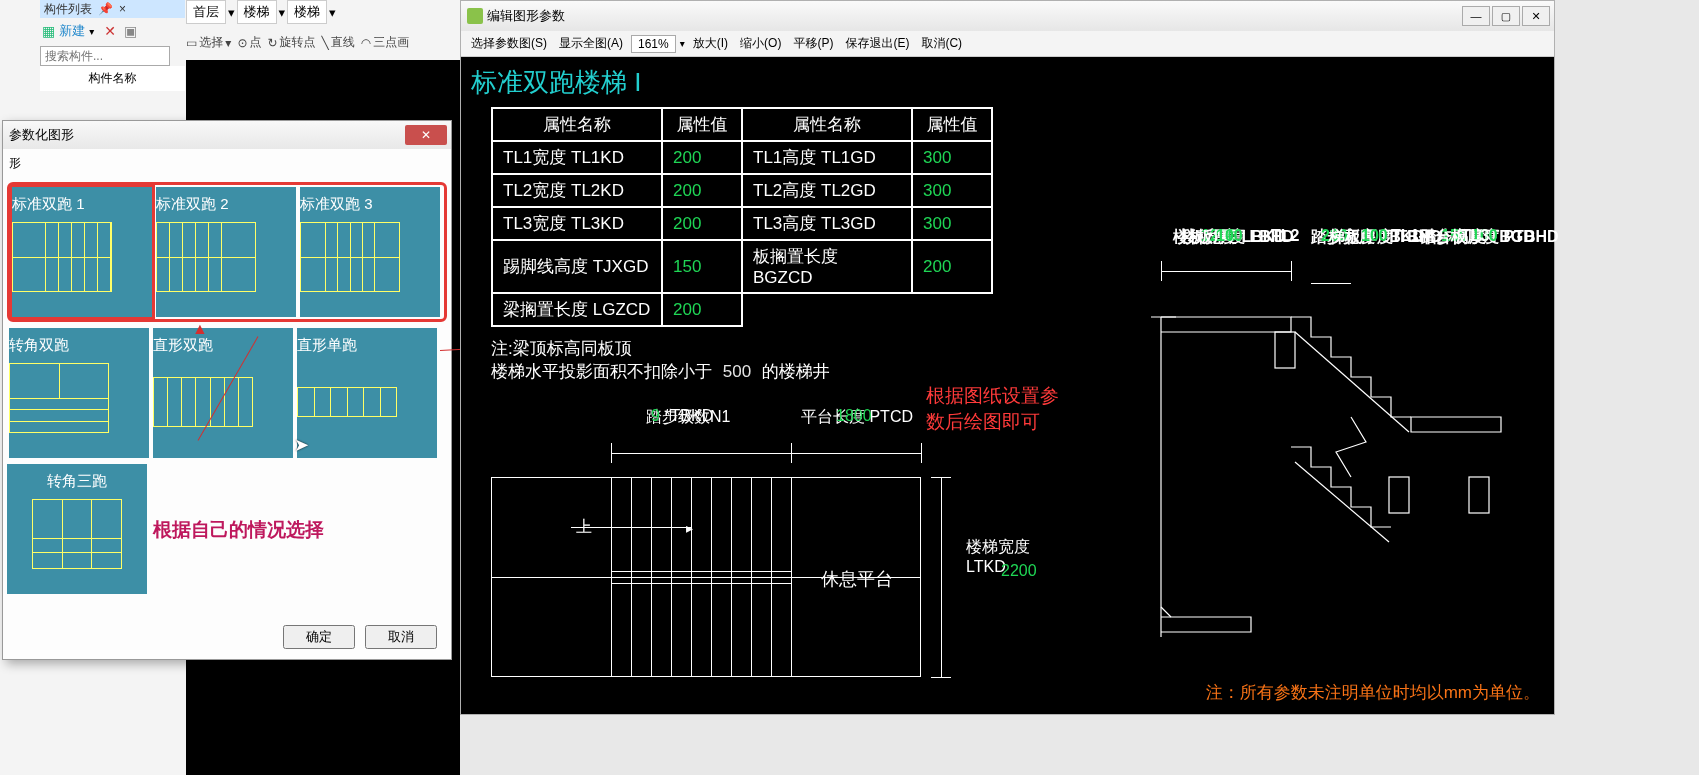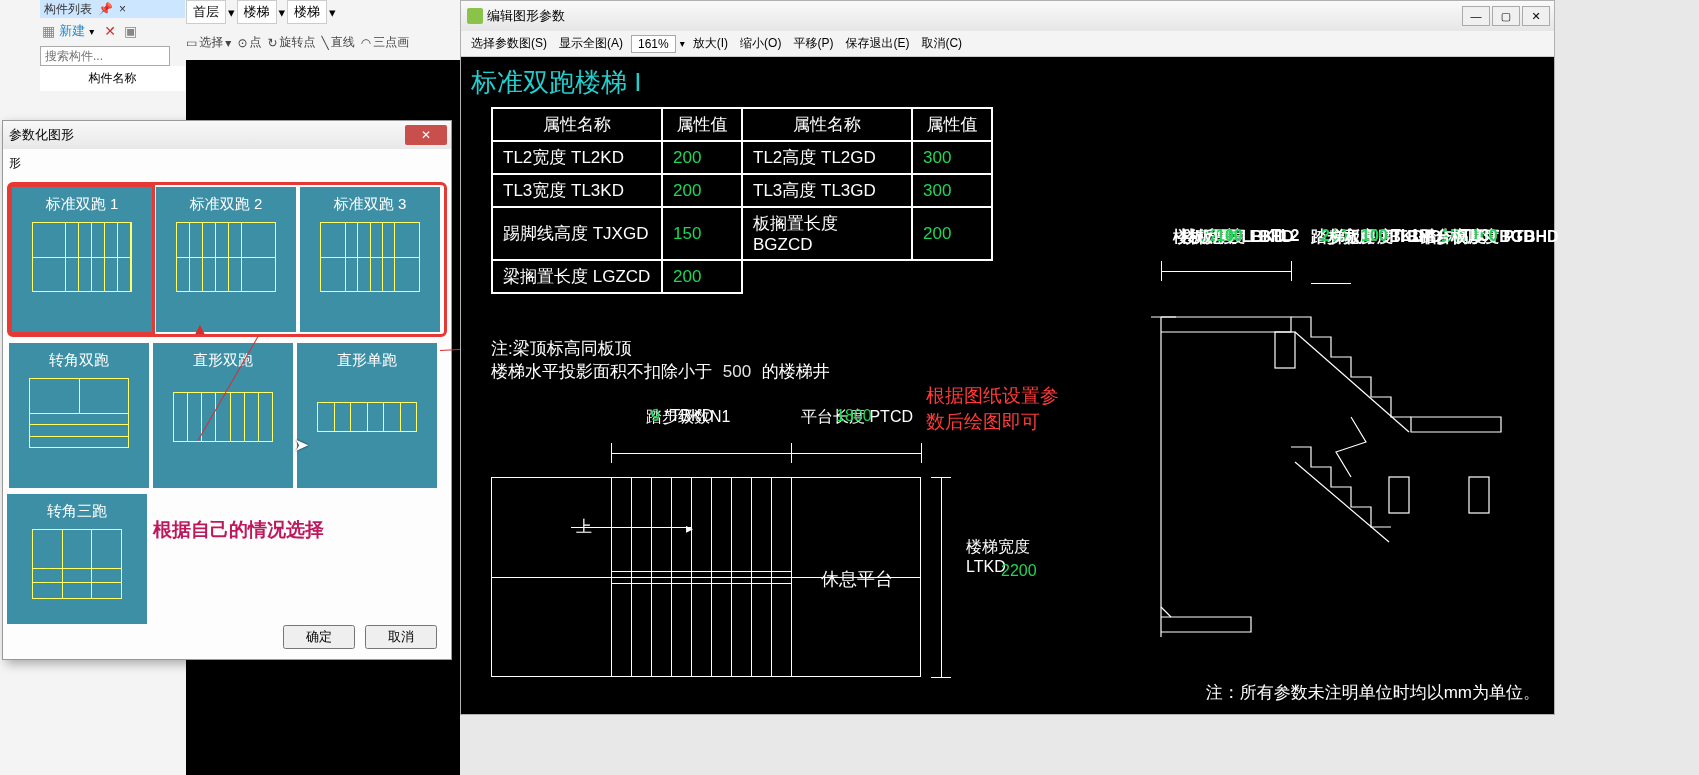--- a/index.html
+++ b/index.html
@@ -54,22 +54,22 @@
   .dlg-body { padding: 4px; }
   .stair-grid {
     display: grid; grid-template-columns: repeat(3, 140px); gap: 4px;
     padding: 2px; border: 3px solid #e53935; border-radius: 6px;
   }
   .stair-grid-2 {
     display: grid; grid-template-columns: repeat(3, 140px); gap: 4px;
     padding: 2px; margin-top: 4px;
   }
   .stair-tile {
-    height: 145px; background: #3d8fa6; color: #fff;
-    display: flex; flex-direction: column; align-items: center; justify-content: flex-start;
+    height: 130px; background: #3d8fa6; color: #fff;
+    display: flex; flex-direction: column; justify-content: flex-start;
     padding-top: 8px; position: relative;
   }
   .stair-tile.selected { outline: 3px solid #e53935; }
   .tile-label { font-size: 15px; margin-bottom: 8px; }
   .mini-plan {
     width: 100px; height: 70px; border: 1px solid #ffff66;
     display: flex; flex-direction: column;
   }
   .mini-plan .row { flex: 1; border-bottom: 1px solid #ffff66; display: flex; }
   .mini-plan .row:last-child { border-bottom: none; }
@@ -138,21 +138,21 @@
   .plan-box { position: absolute; border: 1px solid #fff; }
   .plan-line { position: absolute; background: #fff; }
   .plan-text { position: absolute; color: #fff; font-size: 16px; }
 
   
   .section-area { position: absolute; left: 700px; top: 170px; width: 380px; height: 460px; font-weight: bold; }
   .sec-label { position: absolute; font-size: 16px; color: #fff; white-space: nowrap; }
   .sec-label .g { color: #1fd655; }
   .sec-line { position: absolute; background: #fff; }
 
-  .footer-note { position: absolute; right: 14px; bottom: 10px; color: #ffffff; font-size: 17px; }
+  .footer-note { position: absolute; right: 14px; bottom: 10px; color: #f97316; font-size: 17px; }
 
   .cursor-arrow { position: absolute; left: 294px; top: 434px; color: #fff; font-size: 18px; pointer-events: none; text-shadow: 0 0 2px #000;}
 </style>
 </head>
 <body>
 
 <div class="main-app">
   <div class="top-toolbar">
     <span>构件列表</span>
     <span class="pin">📌</span>
@@ -364,20 +364,26 @@
     <div class="canvas-title">标准双跑楼梯 I</div>
 
     <table class="prop-table">
       <tbody>
           <tr>
         <th>属性名称</th>
         <th>属性值</th>
         <th>属性名称</th>
         <th>属性值</th>
       </tr>
+      <tr>
+            <td class="name">TL1宽度 TL1KD</td>
+            <td class="val">200</td>
+            <td class="name">TL1高度 TL1GD</td>
+            <td class="val">300</td>
+          </tr>
       <tr>
             <td class="name">TL2宽度 TL2KD</td>
             <td class="val">200</td>
             <td class="name">TL2高度 TL2GD</td>
             <td class="val">300</td>
           </tr>
       <tr>
             <td class="name">TL3宽度 TL3KD</td>
             <td class="val">200</td>
             <td class="name">TL3高度 TL3GD</td>

